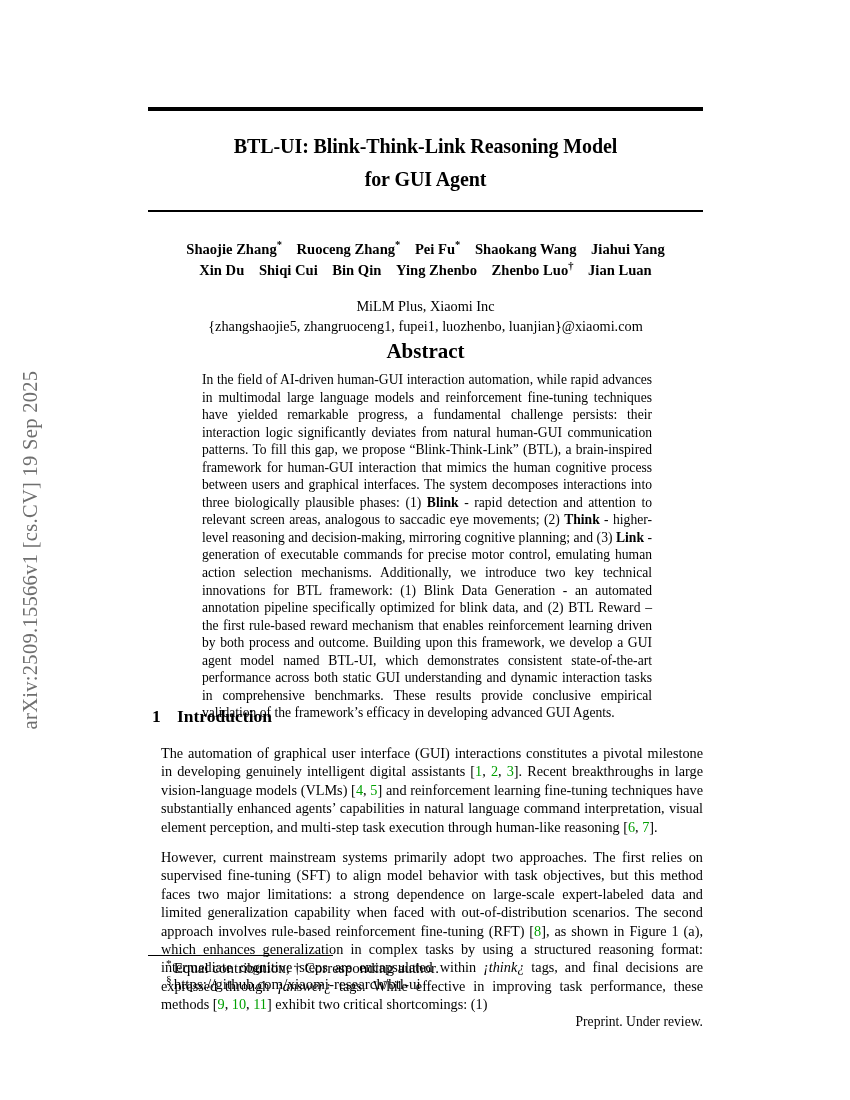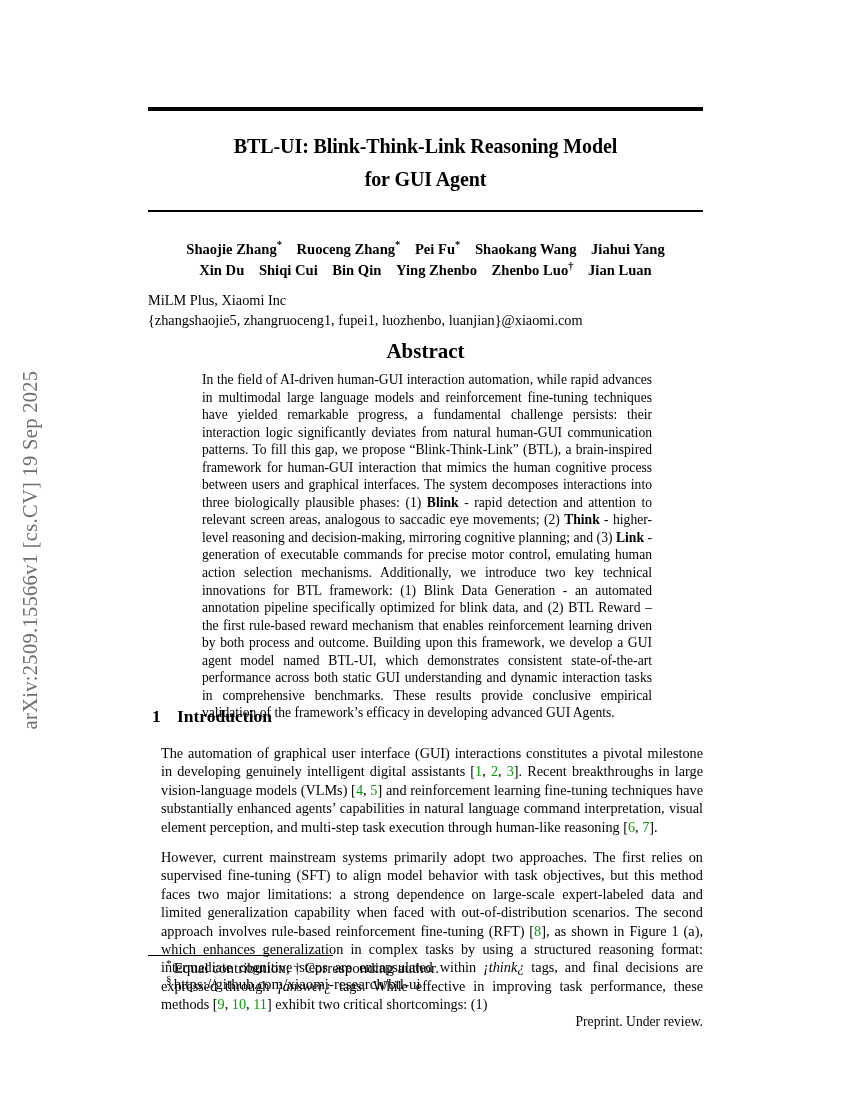--- a/index.html
+++ b/index.html
@@ -97,23 +97,23 @@
     font-size: 0.72em;
     vertical-align: super;
     line-height: 0;
     font-weight: bold;
   }
 
   
   #affiliation-block {
     position: absolute;
     left: 0;
-    top: 290px;
-    width: 555px;
-    text-align: left;
+    top: 296px;
+    width: 555px;
+    text-align: center;
   }
   #affiliation-block .aff-line {
     font-size: 14.3px;
     line-height: 20px;
   }
 
   
   #abstract-heading {
     position: absolute;
     left: 0;

